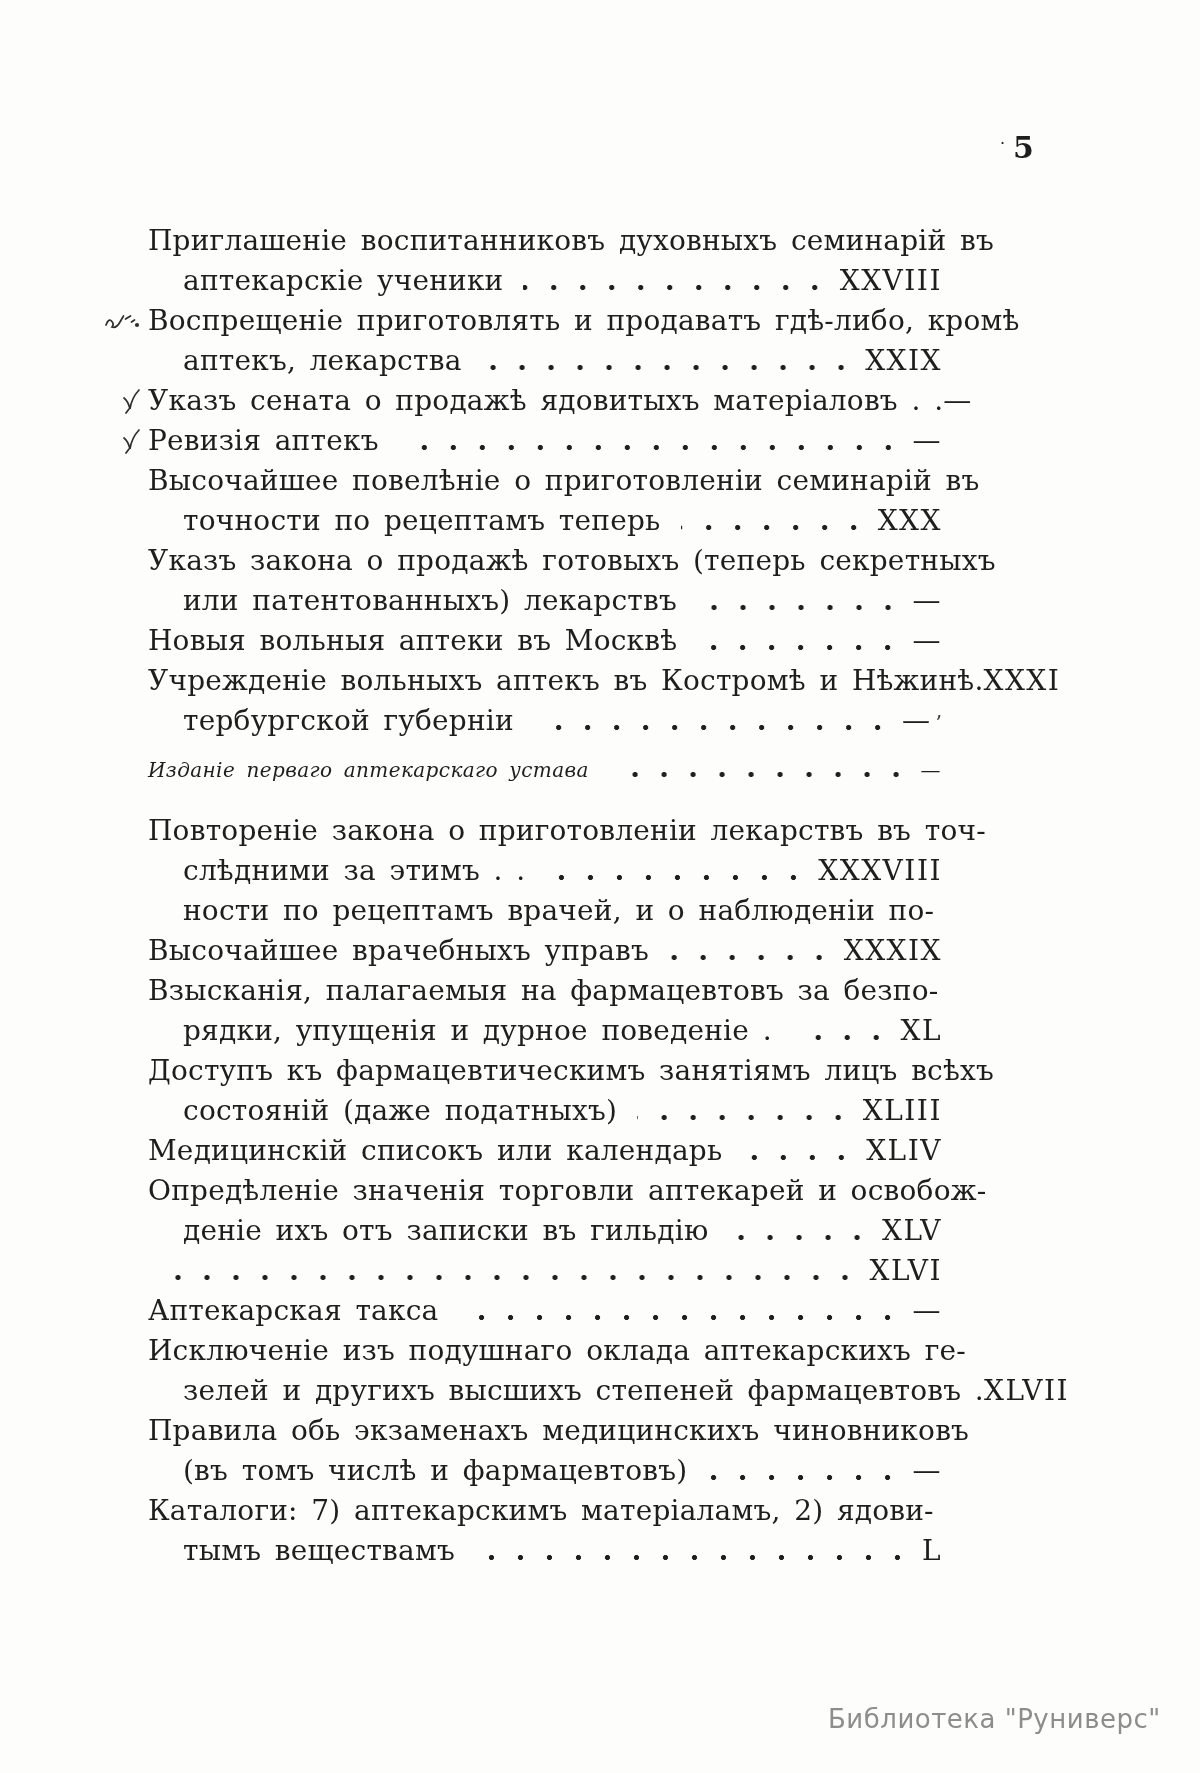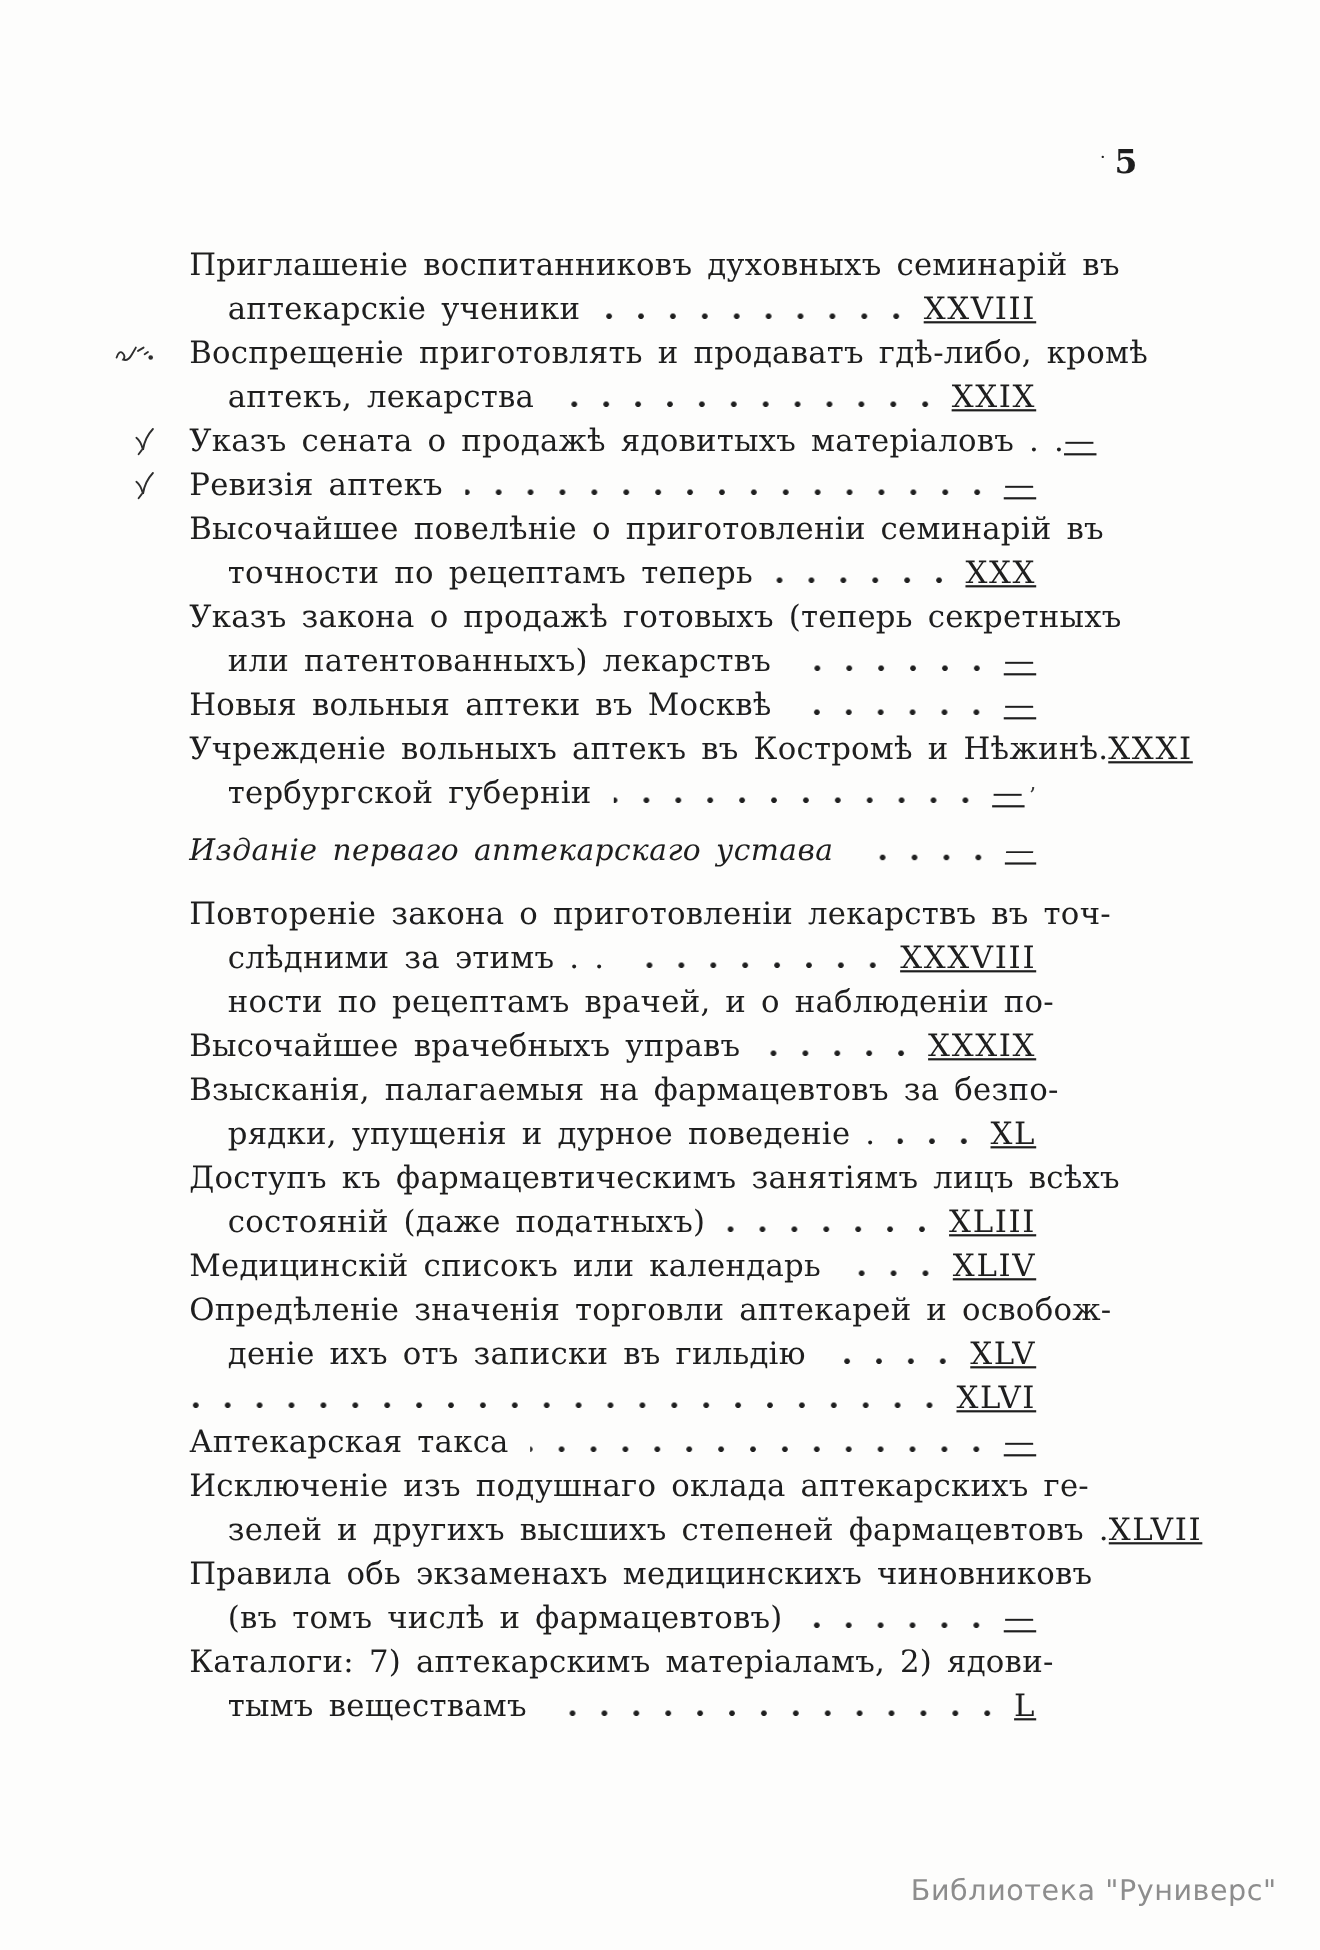--- a/index.html
+++ b/index.html
@@ -14,43 +14,43 @@
   }
   .pagenum {
     position:absolute; top:130px; left:1000px;
     font-size:30px; font-weight:700; letter-spacing:2px;
     white-space:nowrap;
   }
   .pagenum .tick { font-size:16px; vertical-align:9px; font-weight:400; margin-right:6px; }
   .toc { position:absolute; left:148px; top:224px; width:794px; }
   .entry { position:relative; }
   .entry.spaced { margin:14px 0 16px 0; }
-  .entry.italic .line { font-style:italic; font-size:27px; letter-spacing:0.4px; }
+  .entry.italic .line { font-style:italic; font-size:20px; letter-spacing:0.4px; }
   .line {
     position:relative;
     display:flex; align-items:baseline;
     height:40px;
     font-size:28px;
     word-spacing:4.5px;
     letter-spacing:0.2px;
     white-space:nowrap;
   }
   .line.ind { padding-left:35px; }
-  .txt { flex:0 0 auto;margin-left:24px; }
+  .txt { flex:0 0 auto; }
   .leader {
     flex:1 1 30px;
     height:5px;
     margin:0 10px -1px 20px;
     background-image:radial-gradient(circle, #1f1f1f 2.2px, rgba(0,0,0,0) 2.9px);
     background-size:29px 5px;
     background-repeat:repeat-x;
     background-position:right center;
   }
   .spacer { flex:1 1 30px; }
-  .pg { flex:0 0 auto; letter-spacing:1.5px;text-decoration:underline; }
+  .pg { flex:0 0 auto; letter-spacing:1.5px; }
   .pg-tail { flex:0 0 auto; font-size:20px; margin-left:4px; color:#3a3a3a; }
   .mark { position:absolute; top:5px; }
   .mark.squiggle { left:-44px; }
   .mark.check { left:-28px; }
   .mark svg { display:block; }
   .watermark {
     position:absolute; left:828px; top:1704px;
     font-family:"DejaVu Sans","Liberation Sans",sans-serif;
     font-size:26px; color:#8d8d8d; letter-spacing:0.5px;
     white-space:nowrap;

